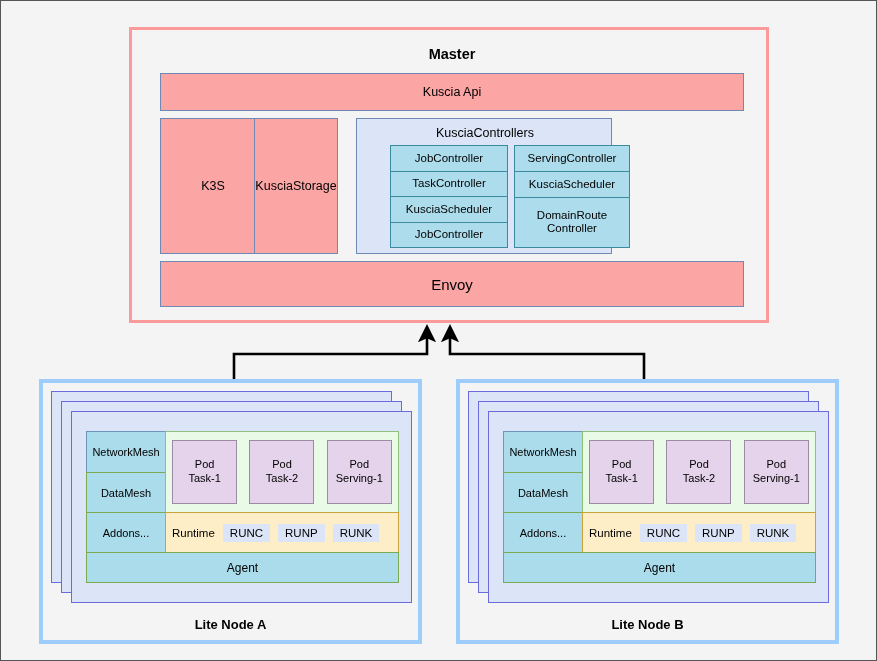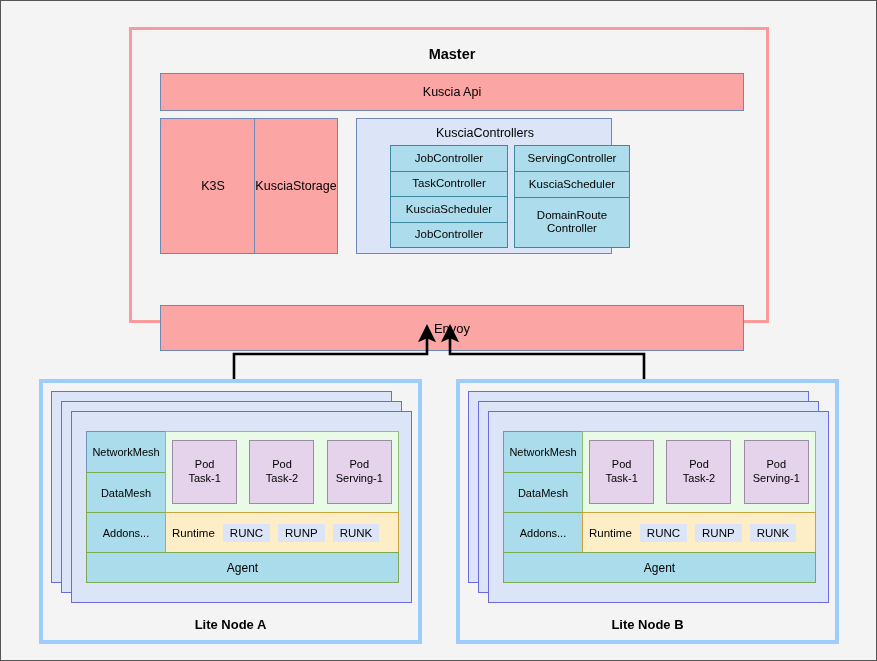--- a/index.html
+++ b/index.html
@@ -32,21 +32,21 @@
   }
   .blue-panel{
     background:#fca5a5;border:1px solid #7089b4;
   }
   #kuscia-api{
     left:28px;top:43px;width:584px;height:38px;
     font-size:12.5px;color:#000;
   }
   #k3s-box{left:28px;top:88px;width:106px;height:136px;font-size:12.5px;}
   #storage-box{left:122px;top:88px;width:84px;height:136px;font-size:12.5px;line-height:1.3;}
-  #envoy-box{left:28px;top:231px;width:584px;height:46px;font-size:13px;margin-top:44px;}
+  #envoy-box{left:28px;top:231px;width:584px;height:46px;font-size:15px;}
 
   #kc-box{
     left:224px;top:88px;width:256px;height:136px;
     background:#dbe5f7;border:1px solid #7089b4;
   }
   #kc-title{left:0;top:5px;width:256px;height:18px;font-size:12.5px;}
   .kc-col{position:absolute;top:26px;display:flex;flex-direction:column;padding-left:25px;}
   #kc-col-left{left:8px;width:118px;height:102px;}
   #kc-col-right{left:132px;width:116px;height:102px;}
   .kc-cell{

